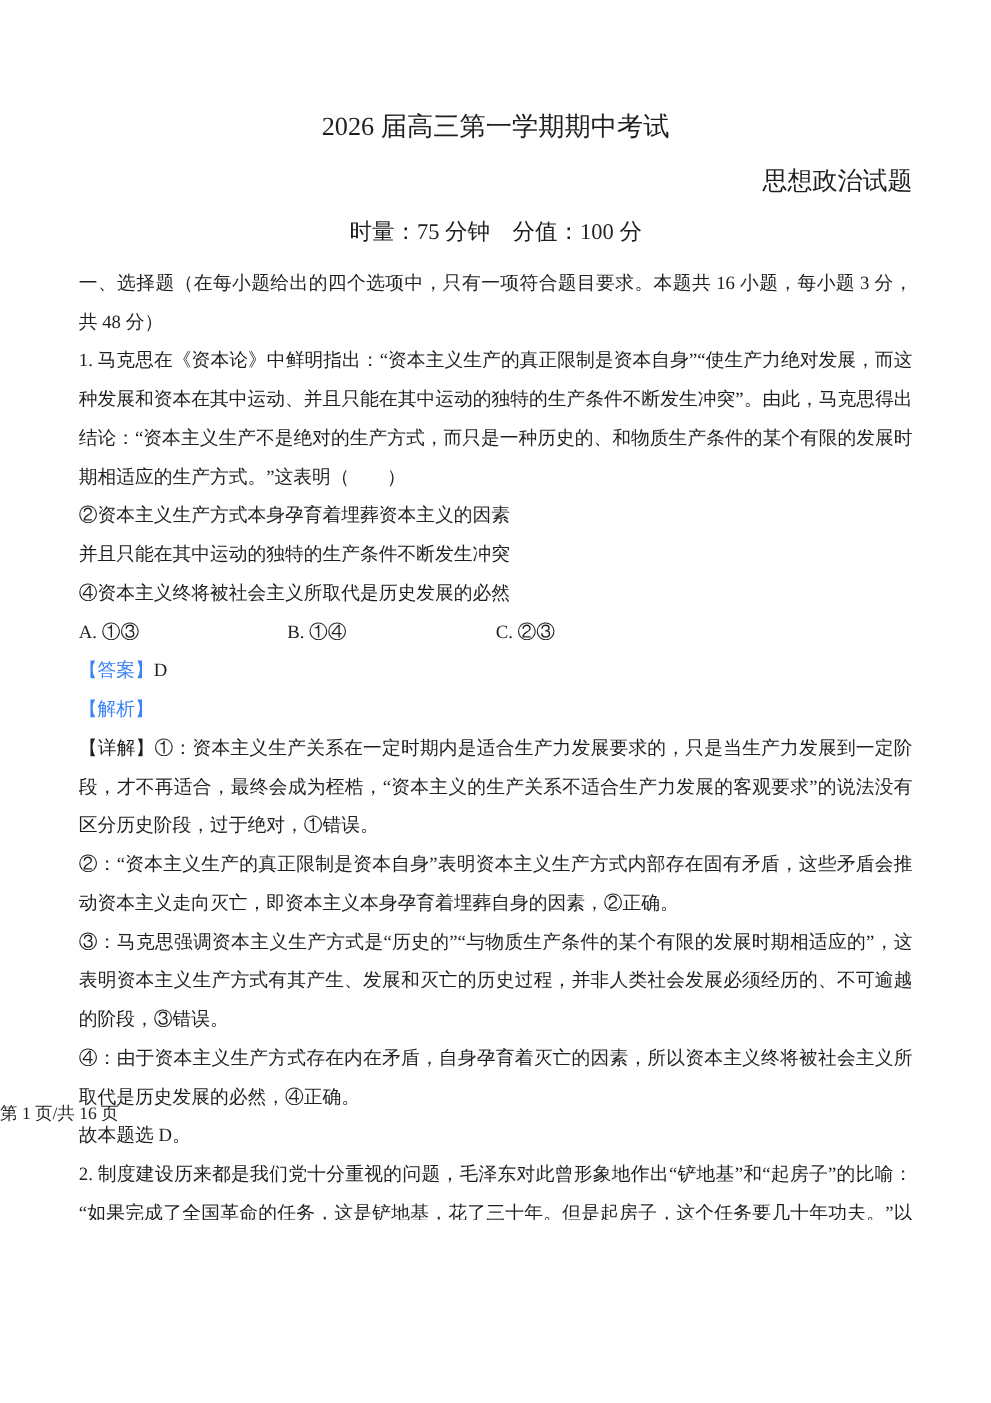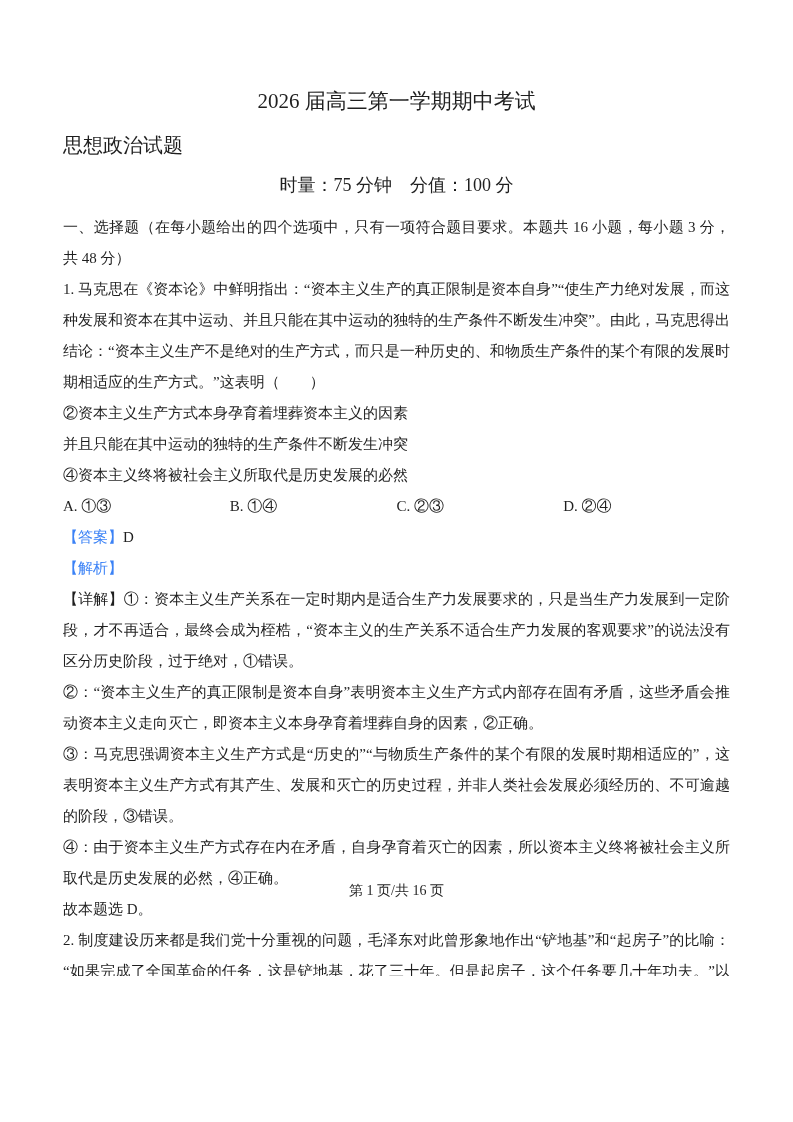--- a/index.html
+++ b/index.html
@@ -22,21 +22,21 @@
   .doc-title {
     font-size: 21px;
     font-weight: 400;
     text-align: center;
     margin: 0 0 17px 0;
     line-height: 1.3;
   }
   .doc-subtitle {
     font-size: 20px;
     font-weight: 400;
-    text-align: left;
+    text-align: right;
     margin: 0 0 15px 0;
     line-height: 1.3;
   }
   .doc-meta {
     font-size: 18px;
     text-align: center;
     margin: 0 0 14px 0;
     line-height: 1.4;
   }
   .para {
@@ -53,21 +53,21 @@
     line-height: 31px;
   }
   .blue {
     color: #3b82f6;
   }
   .footer {
     position: absolute;
     left: 0;
     right: 0;
     bottom: 76px;
-    text-align: center;
+    text-align: left;
     font-size: 14px;
     color: #1f1f1f;
   }
 </style>
 </head>
 <body>
 
 <div class="page">
 
   <h1 class="doc-title">2026 届高三第一学期期中考试</h1>
@@ -79,21 +79,20 @@
   <p class="para">1. 马克思在《资本论》中鲜明指出：“资本主义生产的真正限制是资本自身”“使生产力绝对发展，而这种发展和资本在其中运动、并且只能在其中运动的独特的生产条件不断发生冲突”。由此，马克思得出结论：“资本主义生产不是绝对的生产方式，而只是一种历史的、和物质生产条件的某个有限的发展时期相适应的生产方式。”这表明（　　）</p>
 
   <p class="para">②资本主义生产方式本身孕育着埋葬资本主义的因素</p>
   <p class="para">并且只能在其中运动的独特的生产条件不断发生冲突</p>
   <p class="para">④资本主义终将被社会主义所取代是历史发展的必然</p>
 
   <div class="choices-row">
     <span>A. ①③</span>
     <span>B. ①④</span>
     <span>C. ②③</span>
-    <span>D. ②④</span>
   </div>
 
   <p class="para"><span class="blue">【答案】</span><span>D</span></p>
 
   <p class="para blue">【解析】</p>
 
   <p class="para"><span>【详解】</span><span>①：资本主义生产关系在一定时期内是适合生产力发展要求的，只是当生产力发展到一定阶段，才不再适合，最终会成为桎梏，“资本主义的生产关系不适合生产力发展的客观要求”的说法没有区分历史阶段，过于绝对，①错误。</span></p>
   <p class="para">②：“资本主义生产的真正限制是资本自身”表明资本主义生产方式内部存在固有矛盾，这些矛盾会推动资本主义走向灭亡，即资本主义本身孕育着埋葬自身的因素，②正确。</p>
   <p class="para">③：马克思强调资本主义生产方式是“历史的”“与物质生产条件的某个有限的发展时期相适应的”，这表明资本主义生产方式有其产生、发展和灭亡的历史过程，并非人类社会发展必须经历的、不可逾越的阶段，③错误。</p>
   <p class="para">④：由于资本主义生产方式存在内在矛盾，自身孕育着灭亡的因素，所以资本主义终将被社会主义所取代是历史发展的必然，④正确。</p>

